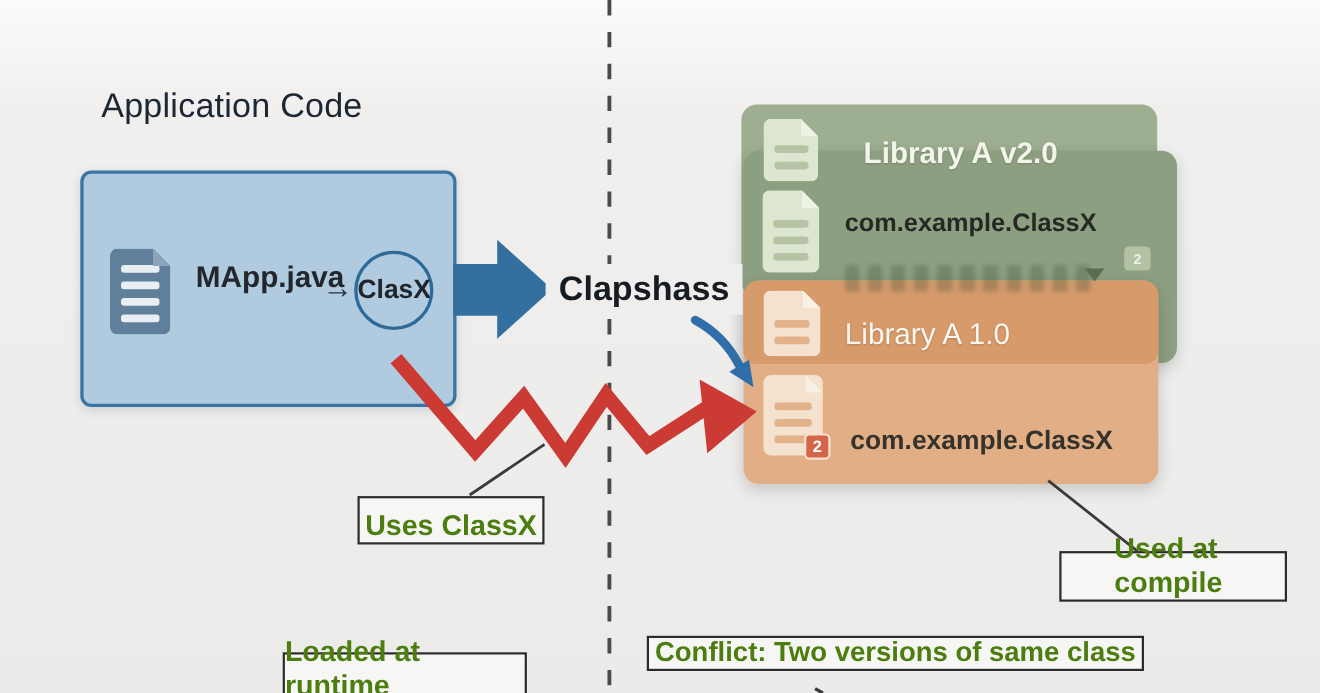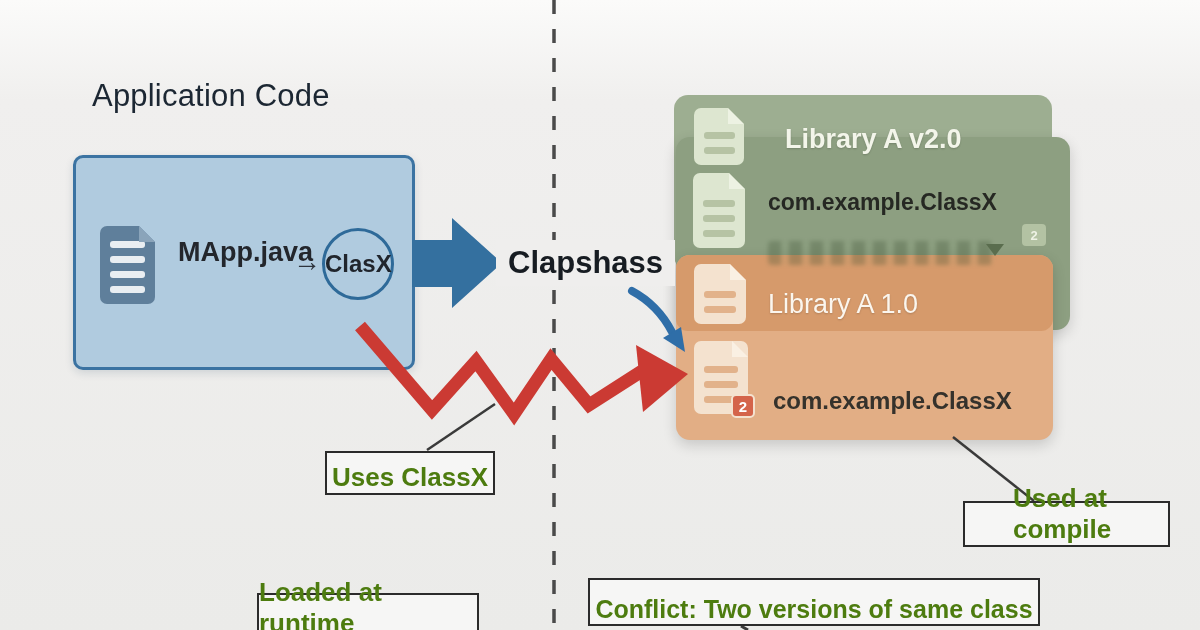--- a/index.html
+++ b/index.html
@@ -61,21 +61,21 @@
   .doc-badge{position:absolute;right:-7px;bottom:-4px;width:24px;height:24px;background:var(--badge-red,#d4644a);
     border:2px solid #f4e2cf;border-radius:5px;color:#fff;font-weight:bold;font-size:15px;
     display:flex;align-items:center;justify-content:center;z-index:5;box-sizing:border-box;}
 
   
   .callout{background:#f6f6f5;border:2px solid #2b2b2b;color:#4d7c0f;display:flex;align-items:flex-end;justify-content:center;
     box-sizing:border-box;z-index:10;}
   .co-uses{left:325px;top:451px;width:170px;height:44px;font-size:26px;}
   .co-compile{left:963px;top:501px;width:207px;height:46px;font-size:26px;padding-left:48px;}
   .co-runtime{left:257px;top:593px;width:222px;height:48px;font-size:26px;}
-  .co-conflict{left:588px;top:578px;width:452px;height:48px;font-size:25px;}
+  .co-conflict{left:588px;top:578px;width:452px;height:32px;font-size:25px;}
 
   
   .overlay{position:absolute;left:0;top:0;width:1200px;height:630px;z-index:6;pointer-events:none;}
 </style>
 </head>
 <body>
 
 <div class="canvas">
 
   <div class="abs heading">Application Code</div>

